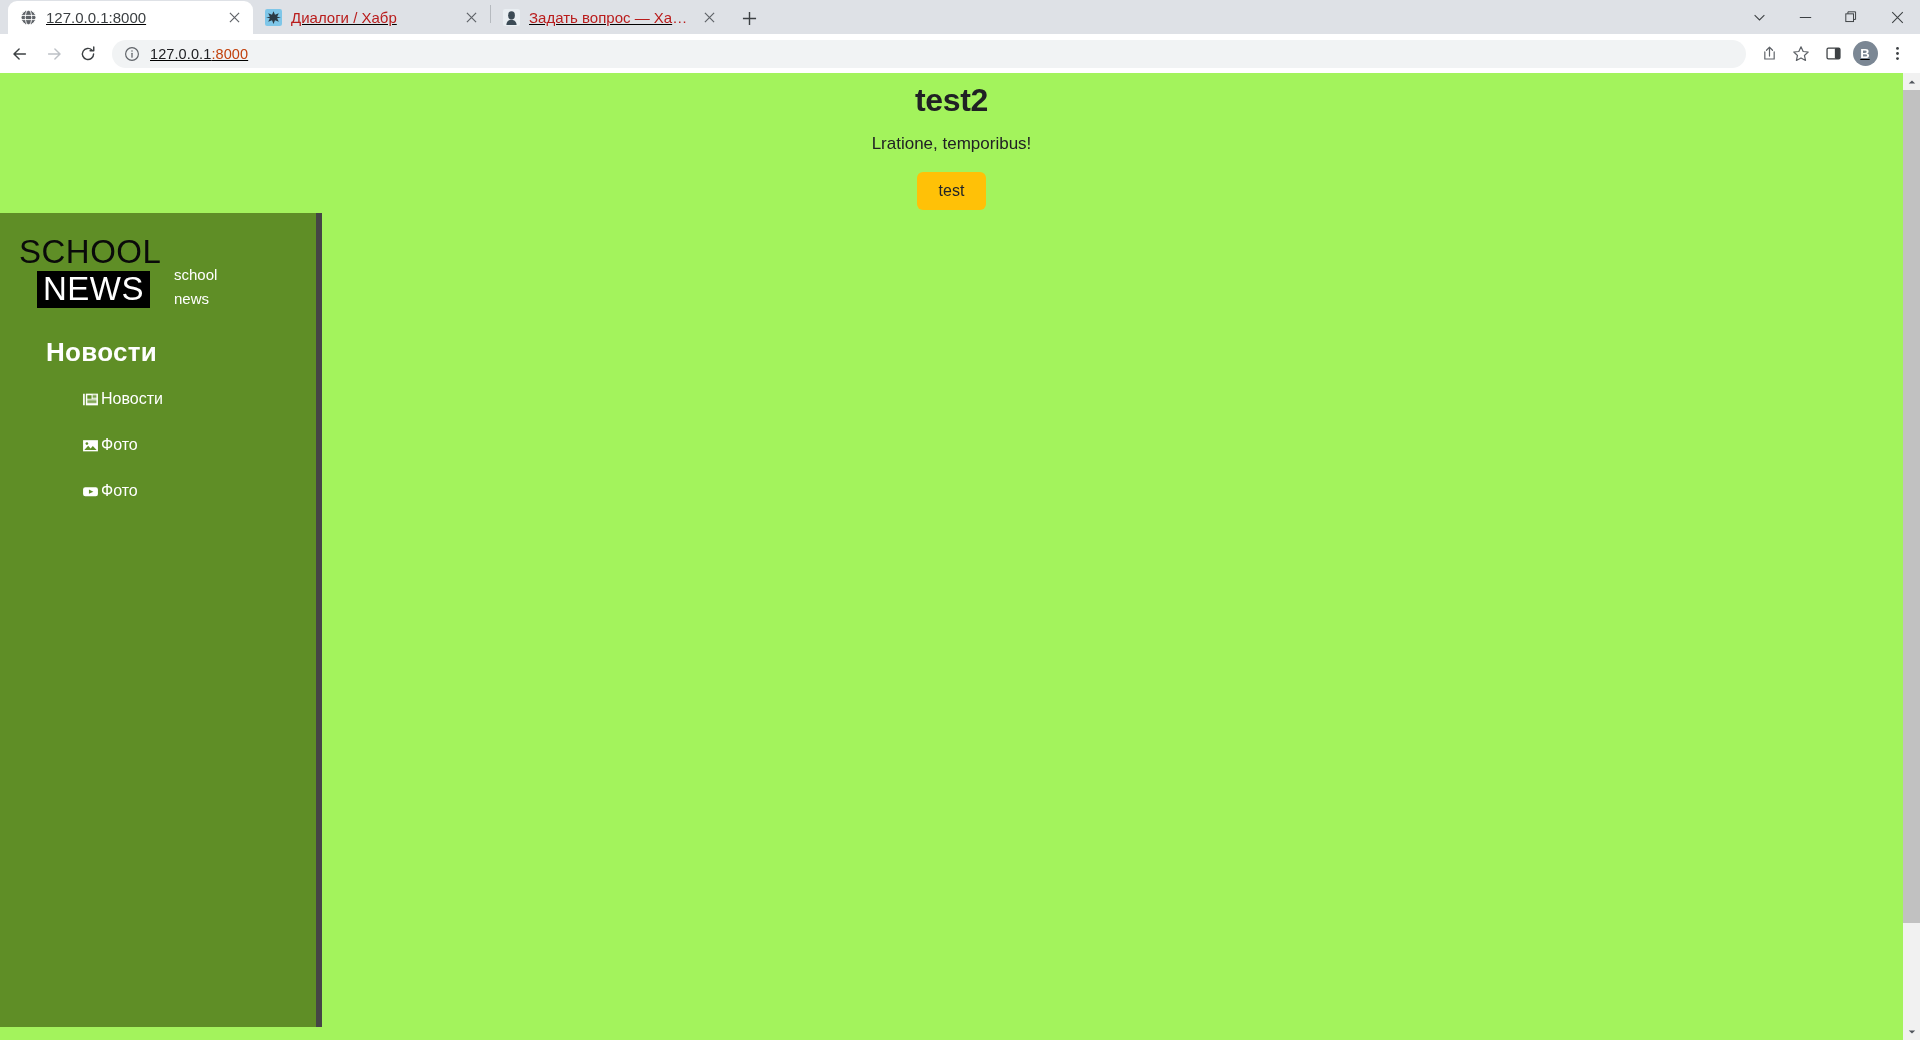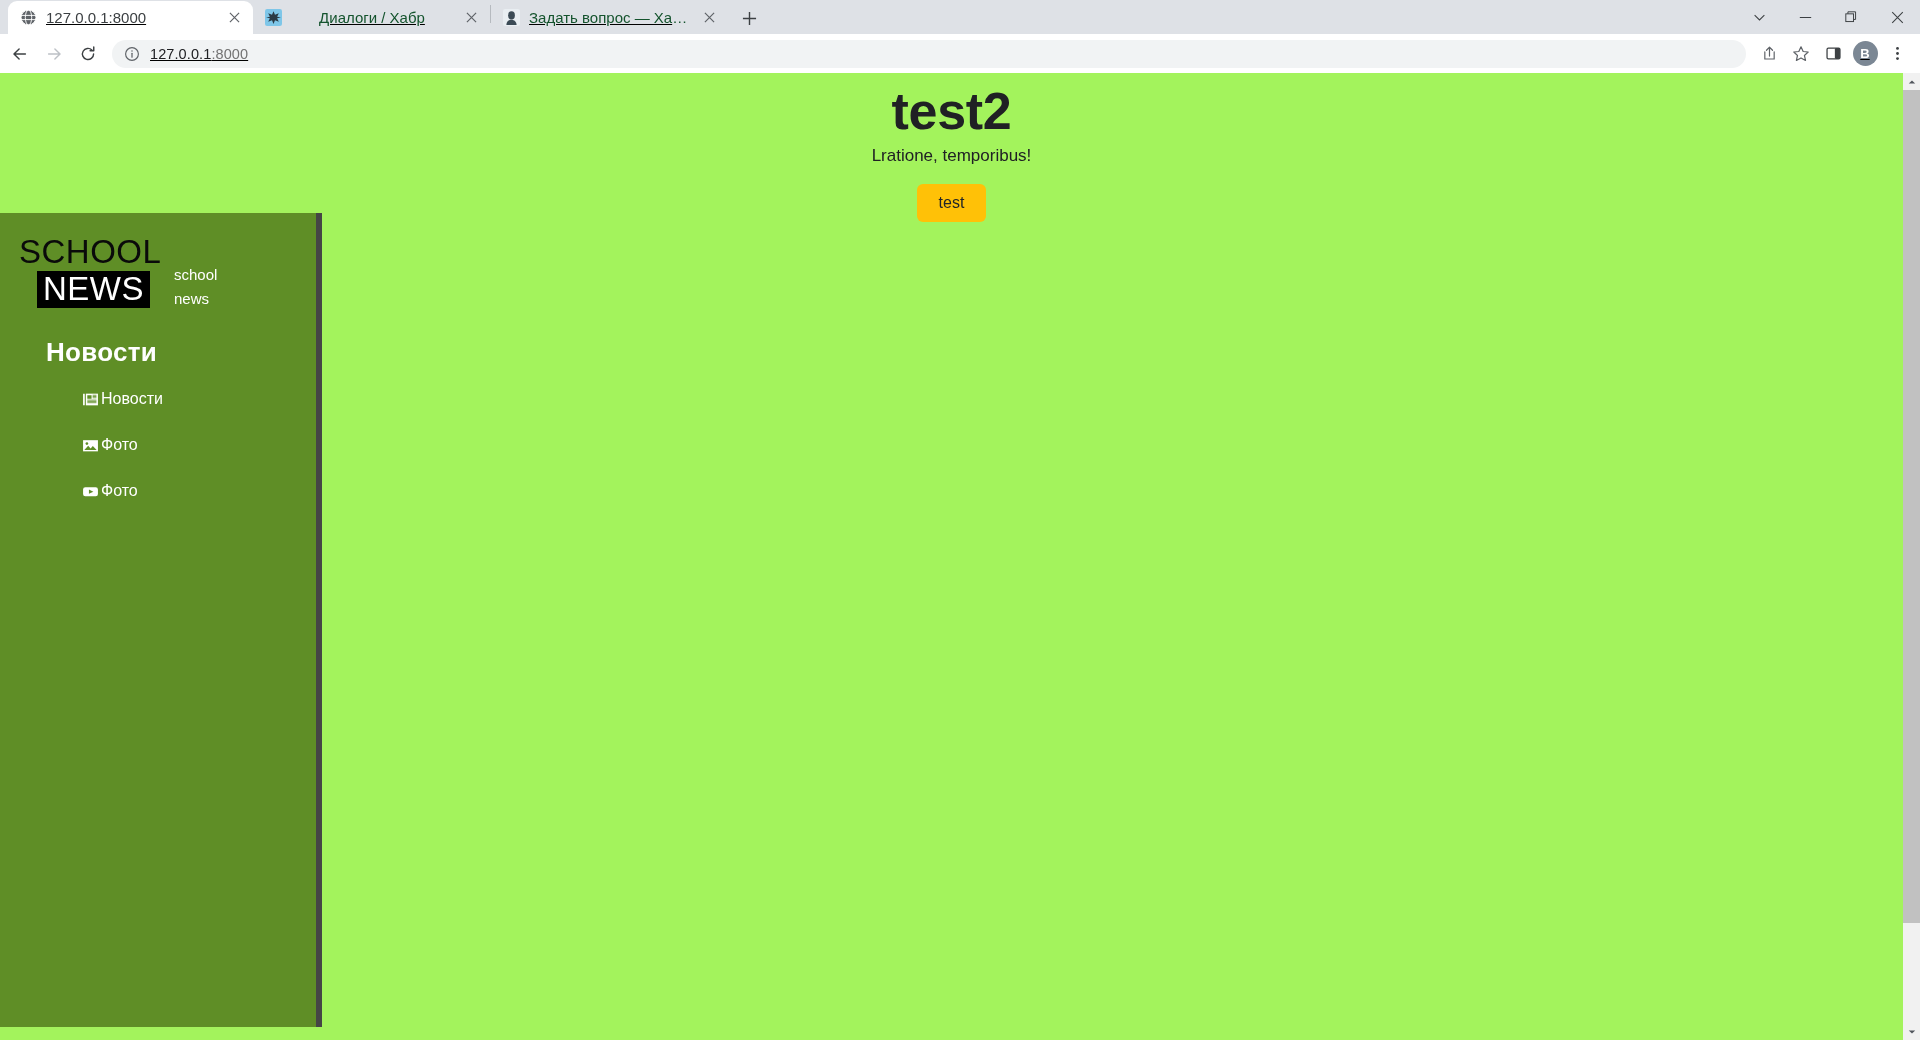--- a/index.html
+++ b/index.html
@@ -28,21 +28,21 @@
     align-items: center;
     gap: 9px;
     padding: 0 10px 0 12px;
     font-size: 15px;
     color: #3c4043;
     border-radius: 9px 9px 0 0;
     position: relative;
     min-width: 0;
   }
   .tab.active { background: #fff; width: 245px; }
-  .tab.inactive { width: 237px; color: #14532d; text-align: center; }
+  .tab.inactive { width: 237px; color: #b91c1c; }
   .tab-sep { width: 1px; height: 18px; background: #b6babf; align-self: center; margin-bottom: 7px; }
   .tab-favicon { width: 17px; height: 17px; flex: 0 0 17px; display: block; }
   .tab-title {
     flex: 1 1 auto; white-space: nowrap; overflow: hidden;
     text-overflow: ellipsis; font-size: 15px; line-height: 18px;
   }
   .tab-close {
     width: 18px; height: 18px; flex: 0 0 18px;
     display: flex; align-items: center; justify-content: center;
     border-radius: 50%;
@@ -74,21 +74,21 @@
     border-radius: 50%;
   }
   .omnibox {
     flex: 1 1 auto; height: 28px; margin: 0 6px 0 6px;
     background: #f1f3f4; border-radius: 14px;
     display: flex; align-items: center; gap: 10px;
     padding: 0 10px 0 12px;
   }
   .omnibox-text { font-size: 14.5px; color: #202124; letter-spacing: 0.1px; }
   .omnibox-text .host { color: #202124; margin-top: 12px; }
-  .omnibox-text .port { color: #737373; }
+  .omnibox-text .port { color: #c2410c; }
   .tb-icon {
     width: 30px; height: 30px; flex: 0 0 30px;
     display: flex; align-items: center; justify-content: center;
   }
   .avatar {
     width: 25px; height: 25px; border-radius: 50%;
     background: #7b8794; color: #fff;
     display: flex; align-items: center; justify-content: center;
     font-size: 13px; font-weight: bold;
   }
@@ -99,24 +99,24 @@
     background: #a3f35c;
     overflow: hidden;
   }
   .page {
     position: absolute; inset: 0 17px 0 0;
     background: #a3f35c;
   }
 
   .page-header { text-align: center; padding-top: 9px; }
   .page-title {
-    font-size: 52px; font-weight: bold; color: #202124;
+    font-size: 32px; font-weight: bold; color: #202124;
     line-height: 1.15; letter-spacing: -0.3px;
   }
-  .page-sub { font-size: 17px; color: #202124; margin-top: 4px; }
+  .page-sub { font-size: 17px; color: #202124; margin-top: 15px; }
   .test-btn {
     display: inline-block; margin-top: 18px;
     background: #ffc107; color: #212529;
     border: none; border-radius: 6px;
     padding: 10px 22px; font-size: 16px;
     font-family: "Liberation Sans", sans-serif;
     cursor: pointer;
   }
 
   

